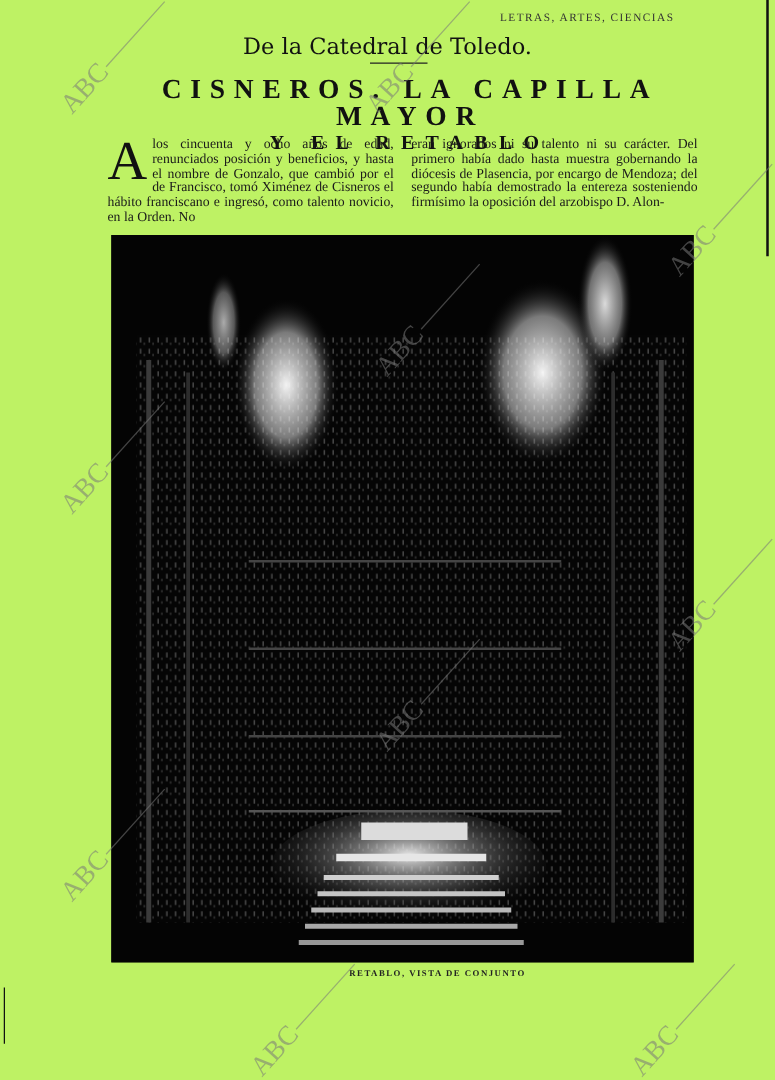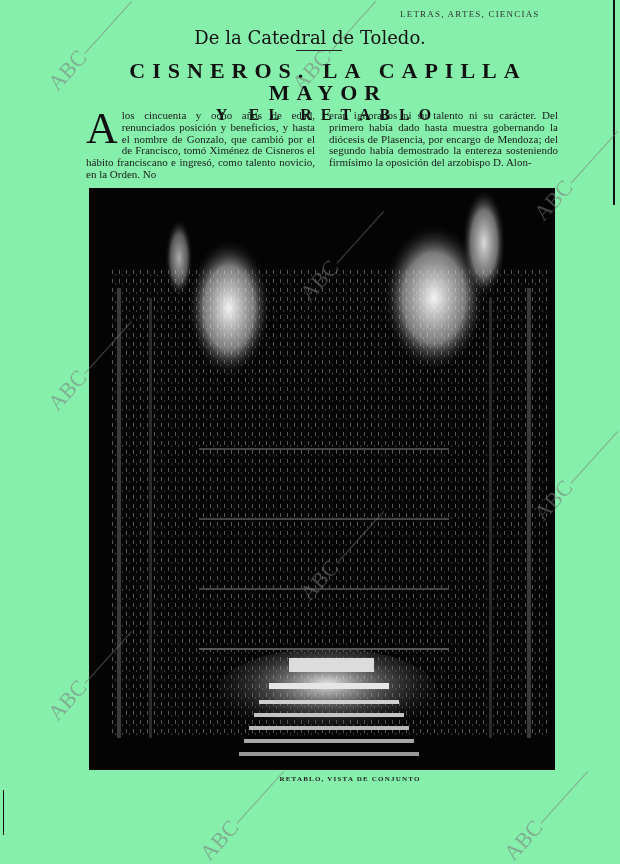--- a/index.html
+++ b/index.html
@@ -1,18 +1,18 @@
 <!DOCTYPE html>
 <html><head>
 <meta charset="utf-8">
 <style>
   html, body { margin: 0; padding: 0; background: #ffffff; }
   body { width: 620px; height: 864px; position: relative; overflow: hidden;
          font-family: "Liberation Serif", "DejaVu Serif", serif; color: #111; }
-  .page { position: absolute; inset: 0; background: #86efac; }
+  .page { position: absolute; inset: 0; background: #bef264; }
   .right-rule { position: absolute; left: 613px; top: 0; width: 2px; height: 205px; background: #111; }
   .left-rule { position: absolute; left: 3px; top: 790px; width: 1px; height: 45px; background: #111; }
 
   .running-head { position: absolute; left: 400px; top: 9px; width: 200px;
                   font-size: 9px; letter-spacing: 1.2px; color: #333; text-align: left;
                   white-space: nowrap; }
   .section-title { position: absolute; left: 0; top: 27px; width: 620px; text-align: center;
                    font-size: 18px; font-family: "DejaVu Serif", serif; color: #111; }
   .section-rule { position: absolute; left: 296px; top: 50px; width: 46px; height: 1px; background: #222; }
 

